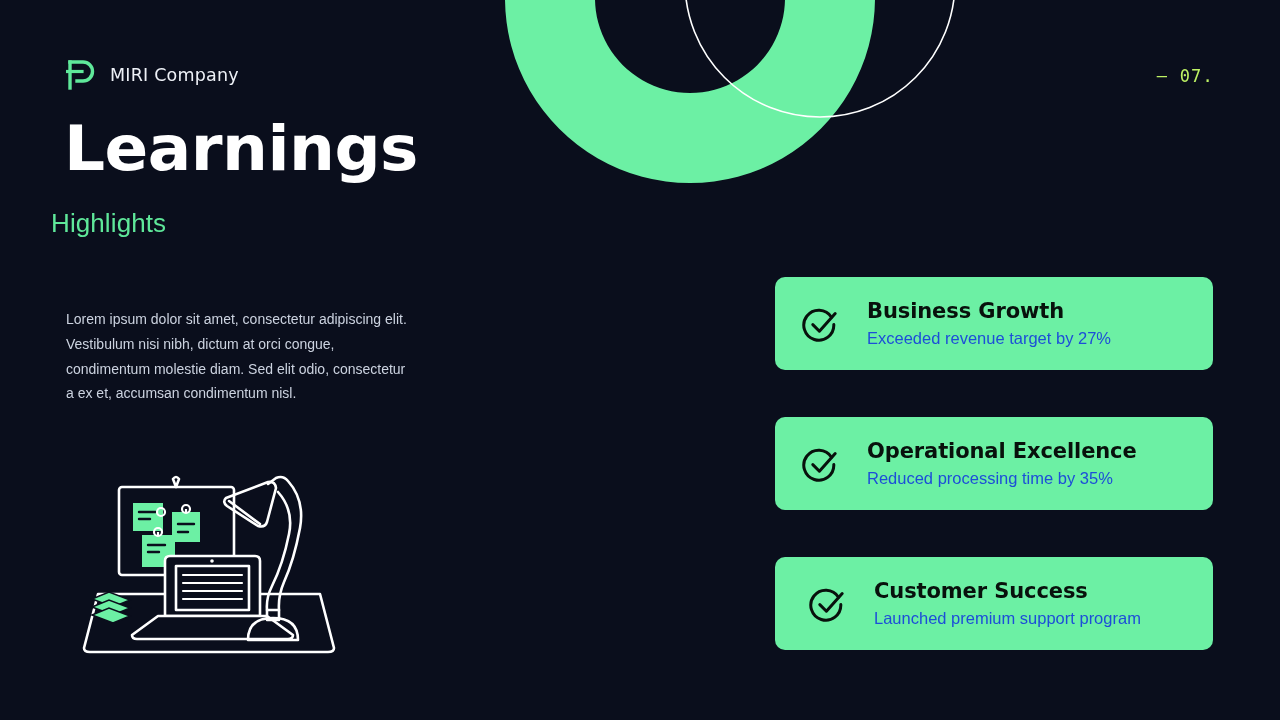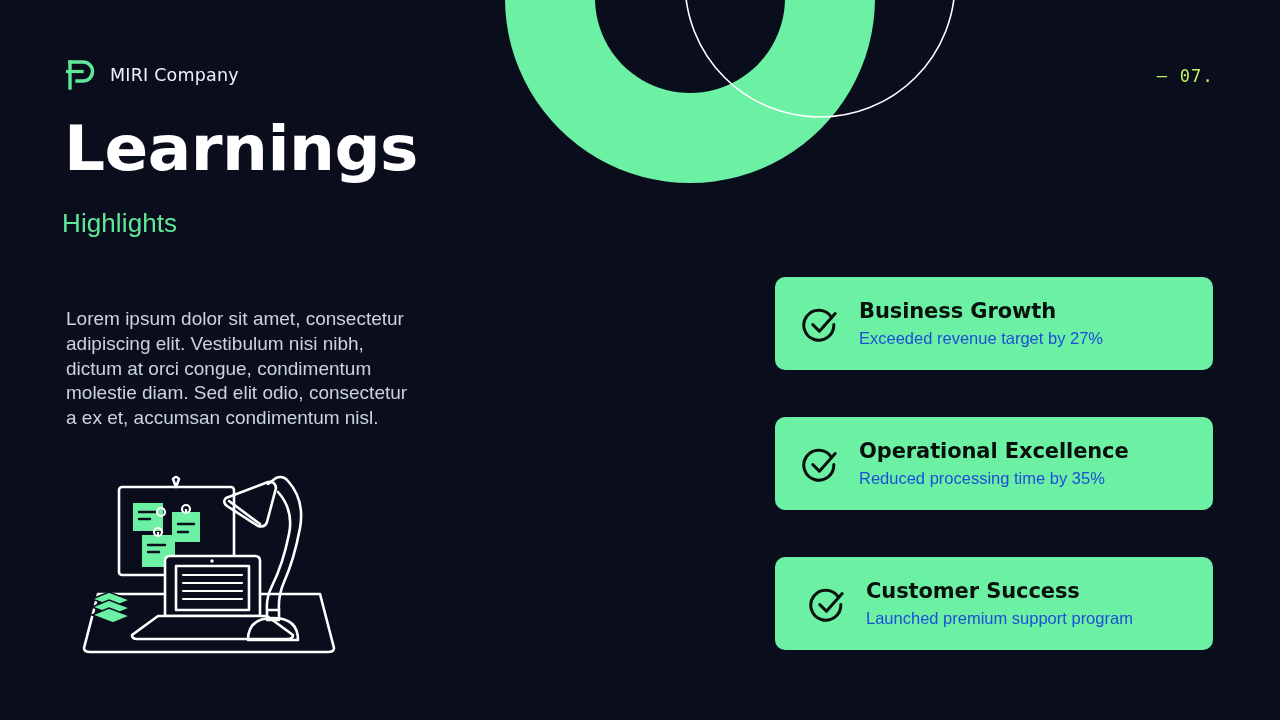--- a/index.html
+++ b/index.html
@@ -31,42 +31,42 @@
 
   
   .title{
     position:absolute; left:64px; top:118px;
     color:#ffffff; font-size:62px; line-height:1.0; font-weight:700;
     letter-spacing:-0.5px;
     font-family:"DejaVu Sans", sans-serif;
     transform:scaleX(1.04); transform-origin:left top;
   }
   .subtitle{
-    position:absolute; left:62px; top:208px;
+    position:absolute; left:51px; top:208px;
     color:#5fe89a; font-size:26px; font-weight:400; letter-spacing:.1px;
   }
   .body-copy{
     position:absolute; left:66px; top:307px; width:350px;
-    color:#ccd3e0; font-size:19px; line-height:24.8px; font-weight:400;
+    color:#ccd3e0; font-size:14px; line-height:24.8px; font-weight:400;
   }
 
   
   .illus{ position:absolute; left:62px; top:470px; width:290px; height:192px; }
 
   
   .cards{ position:absolute; left:775px; top:277px; width:438px; }
   .card{
     width:438px; height:93px; border-radius:10px;
     background:#6cf0a4;
     display:flex; align-items:center; gap:18px;
     padding:0 0 0 26px; margin-bottom:47px;
   }
   .card:last-child{ margin-bottom:0;padding-left:33px; }
   .card-icon{ flex:0 0 auto; width:40px; height:40px; }
-  .card-text{ display:flex; flex-direction:column; justify-content:center; }
+  .card-text{ display:flex; flex-direction:column; justify-content:center;margin-left:8px; }
   .card-title{
     color:#08110c; font-size:21px; font-weight:700; line-height:27px;
     letter-spacing:-0.1px;
     font-family:"DejaVu Sans", sans-serif;
   }
   .card-sub{
     color:#1d4ed8; font-size:16.5px; font-weight:400; line-height:24px;
     margin-top:1px;
   }
 </style>

